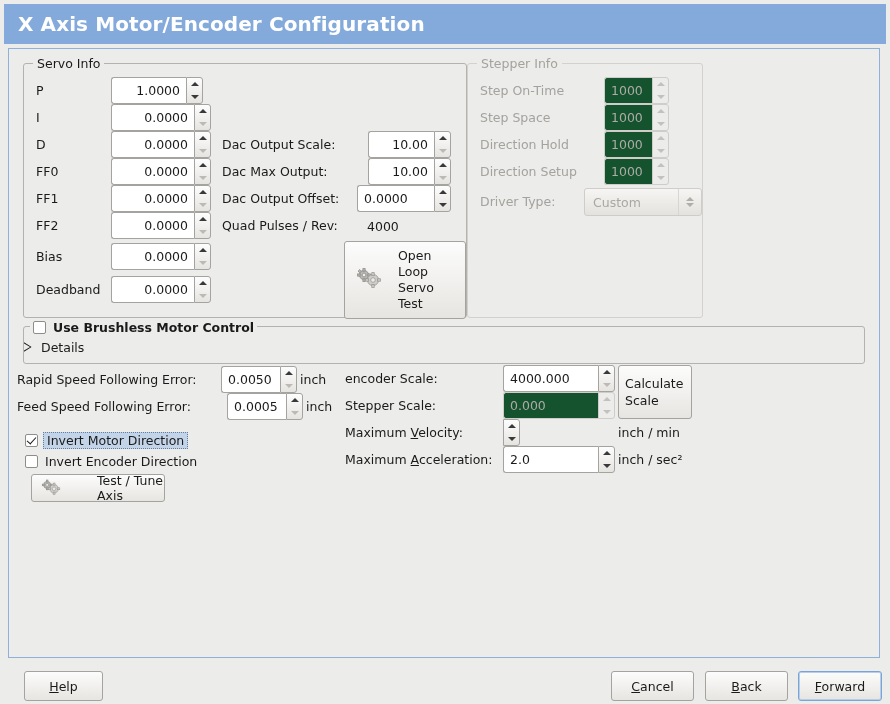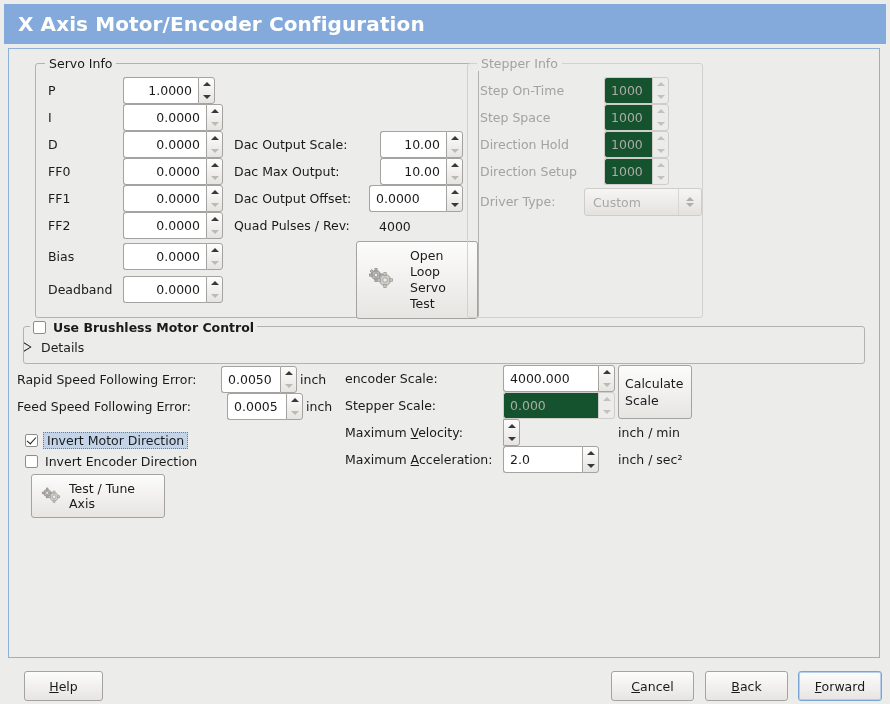--- a/index.html
+++ b/index.html
@@ -181,21 +181,21 @@
 <body>
 
 <div id="root">
 
   <div class="titlebar">
     <div class="tt">X Axis Motor/Encoder Configuration</div>
   </div>
 
   <div class="content">
 
-    <div class="frame" style="left:14px; top:14px; width:444px; height:255px;margin-left:12px;">
+    <div class="frame" style="left:14px; top:14px; width:444px; height:255px;">
       <span class="legend">Servo Info</span>
 
       <span class="lbl" style="left:12px; top:20px;">P</span>
       <span class="lbl" style="left:12px; top:47px;">I</span>
       <span class="lbl" style="left:12px; top:74px;">D</span>
       <span class="lbl" style="left:12px; top:101px;">FF0</span>
       <span class="lbl" style="left:12px; top:128px;">FF1</span>
       <span class="lbl" style="left:12px; top:155px;">FF2</span>
       <span class="lbl" style="left:12px; top:186px;">Bias</span>
       <span class="lbl" style="left:12px; top:219px;">Deadband</span>
@@ -401,21 +401,21 @@
 
     <div class="cbox" style="left:16px; top:383px;">
       <span class="box checked"></span>
       <span class="cl hl">Invert Motor Direction</span>
     </div>
     <div class="cbox" style="left:16px; top:405px;">
       <span class="box"></span>
       <span class="cl">Invert Encoder Direction</span>
     </div>
 
-    <div class="btn" style="left:22px; top:425px; width:134px; height:44px; justify-content:flex-start;">
+    <div class="btn" style="left:22px; top:425px; width:134px; height:28px; justify-content:flex-start;gap:28px;">
       <span class="gear" style="margin-left:7px; display:flex;">
         <svg width="24" height="20" viewBox="0 0 30 26">
           <g fill="#b9b7b3" stroke="#8d8b87" stroke-width="0.8">
             <circle cx="10" cy="9" r="4.6"></circle>
             <circle cx="10" cy="9" r="1.9" fill="#ececea"></circle>
             <rect x="8.9" y="2.6" width="2.2" height="2.6"></rect>
             <rect x="8.9" y="12.8" width="2.2" height="2.6"></rect>
             <rect x="3.6" y="7.9" width="2.6" height="2.2"></rect>
             <rect x="13.8" y="7.9" width="2.6" height="2.2"></rect>
           </g>
@@ -458,21 +458,21 @@
     <span class="lbl" style="left:336px; top:377px;"><span>Maximum </span><u>V</u><span>elocity:</span></span>
     <div class="spin" style="left:494px; top:370px; width:112px;">
       <div class="btns">
           <div class="up"></div>
           <div class="dn"></div>
         </div>
     </div>
     <span class="lbl" style="left:609px; top:377px;">inch / min</span>
 
     <span class="lbl" style="left:336px; top:404px;"><span>Maximum </span><u>A</u><span>cceleration:</span></span>
-    <div class="spin" style="left:494px; top:397px; width:96px;">
+    <div class="spin" style="left:494px; top:397px; width:112px;">
       <div class="entry">2.0</div>
       <div class="btns">
           <div class="up"></div>
           <div class="dn"></div>
         </div>
     </div>
     <span class="lbl" style="left:609px; top:404px;">inch / sec²</span>
 
   </div>
 

